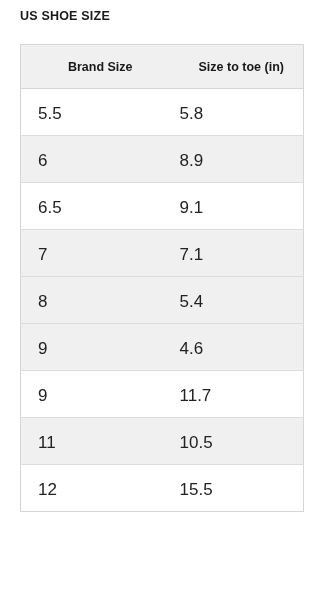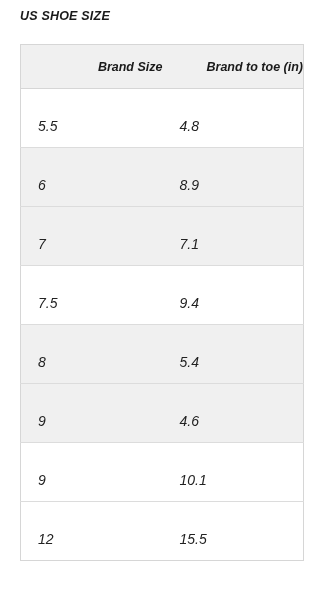--- a/index.html
+++ b/index.html
@@ -13,21 +13,20 @@
     font-family: "Liberation Sans", sans-serif;
     -webkit-font-smoothing: antialiased;
     overflow: hidden;
   }
 
   .page {
     position: relative;
     width: 323px;
     height: 414px;
     box-sizing: border-box;
-    font-style: italic;
   }
 
   .page-title {
     position: absolute;
     left: 20px;
     top: 9px;
     font-size: 12.5px;
     font-weight: bold;
     letter-spacing: 0.2px;
     color: #1a1a1a;
@@ -51,34 +50,34 @@
   }
 
   table.size-table col.c1 { width: 142px; }
   table.size-table col.c2 { width: 141px; }
 
   table.size-table thead th {
     background: #f0f0f0;
     border-bottom: 1px solid #d6d6d6;
     height: 43px;
     padding: 0 0 0 17px;
-    text-align: right;
+    text-align: center;
     vertical-align: middle;
     font-size: 12.5px;
     font-weight: bold;
     color: #1a1a1a;
     white-space: nowrap;
   }
 
   table.size-table tbody td {
     height: 42px;
-    padding: 16px 0 0 17px;
+    padding: 4px 0 0 17px;
     text-align: left;
     vertical-align: middle;
-    font-size: 14px;
+    font-size: 17px;
     font-weight: normal;
     color: #222222;
     border-bottom: 1px solid #dcdcdc;
     white-space: nowrap;
   }
 
   table.size-table tbody tr.odd td {
     background: #ffffff;
   }
   table.size-table tbody tr.even td {
@@ -98,51 +97,55 @@
 
   <div class="size-table-wrap">
     <table class="size-table">
       <colgroup>
         <col class="c1">
         <col class="c2">
       </colgroup>
       <thead>
         <tr>
           <th>Brand Size</th>
-          <th>Brand to toe (in)</th>
+          <th>Size to toe (in)</th>
         </tr>
       </thead>
       <tbody>
         <tr class="odd">
           <td>5.5</td>
-          <td>4.8</td>
+          <td>5.8</td>
         </tr>
         <tr class="even">
           <td>6</td>
           <td>8.9</td>
         </tr>
+        <tr class="odd">
+          <td>6.5</td>
+          <td>9.1</td>
+        </tr>
         <tr class="even">
           <td>7</td>
           <td>7.1</td>
-        </tr>
-        <tr class="odd">
-          <td>7.5</td>
-          <td>9.4</td>
         </tr>
         <tr class="even">
           <td>8</td>
           <td>5.4</td>
         </tr>
         <tr class="even">
           <td>9</td>
           <td>4.6</td>
         </tr>
         <tr class="odd">
           <td>9</td>
-          <td>10.1</td>
+          <td>11.7</td>
+        </tr>
+        <tr class="even">
+          <td>11</td>
+          <td>10.5</td>
         </tr>
         <tr class="odd">
           <td>12</td>
           <td>15.5</td>
         </tr>
       </tbody>
     </table>
   </div>
 
 </div>

